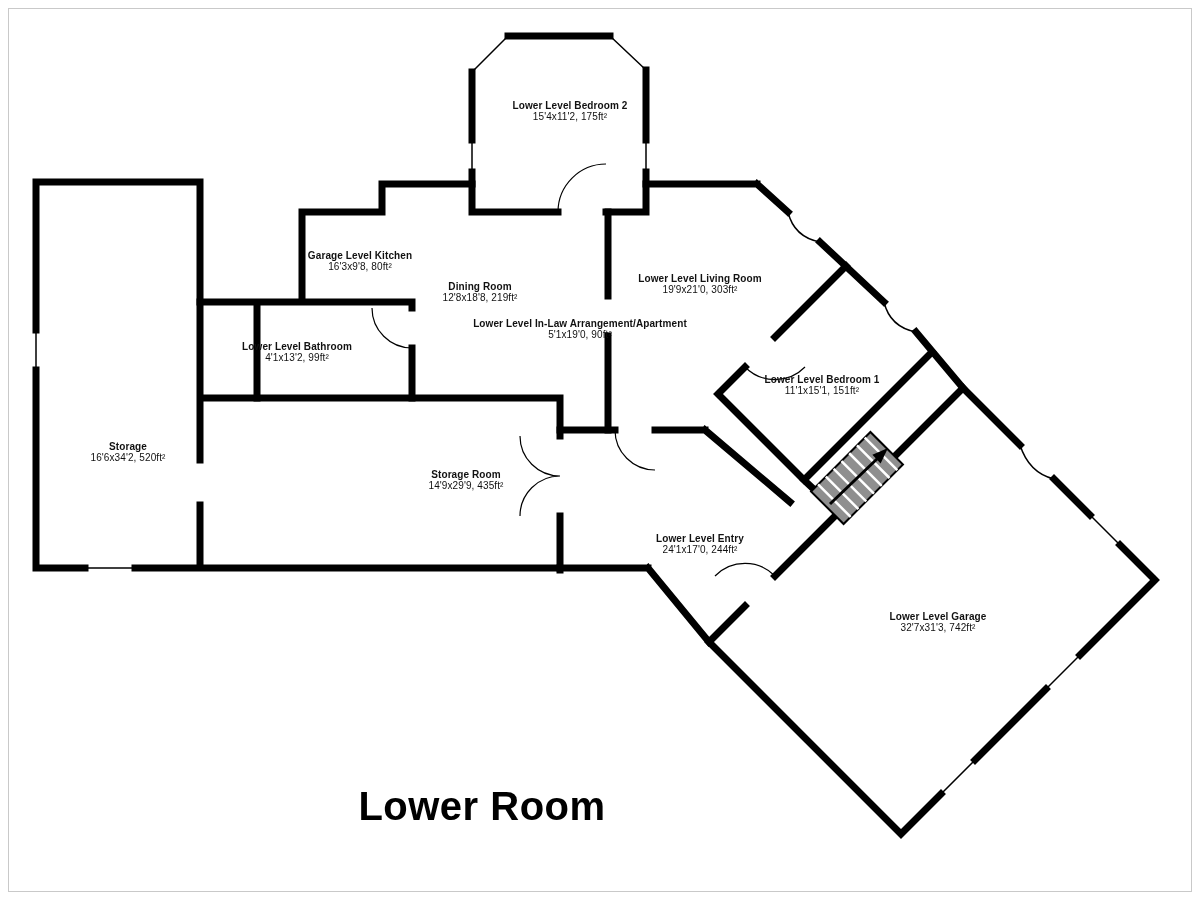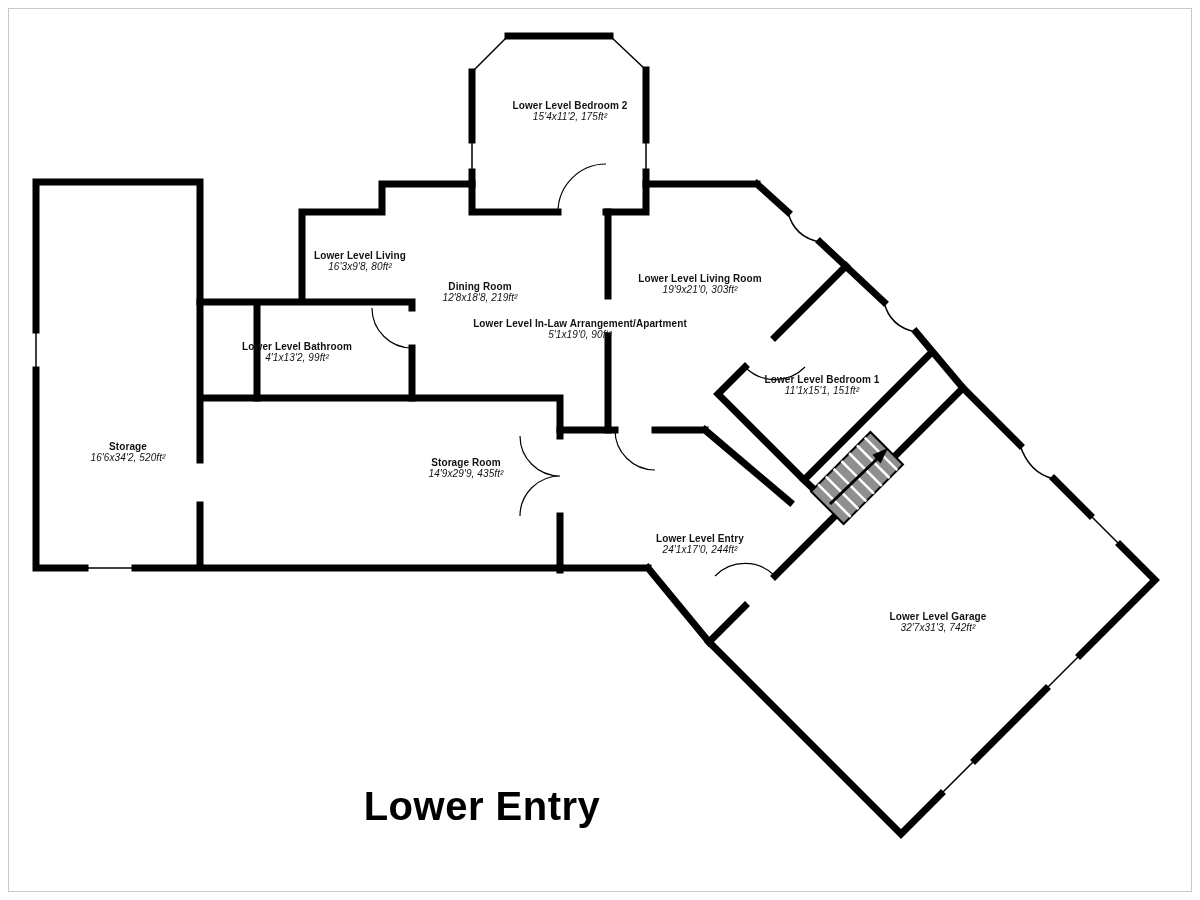--- a/index.html
+++ b/index.html
@@ -1,21 +1,21 @@
 <!DOCTYPE html>
 <html><head>
 <meta charset="utf-8">
 <style>
   html,body{margin:0;padding:0;background:#ffffff;}
   body{width:1200px;height:900px;position:relative;font-family:"Liberation Sans",sans-serif;overflow:hidden;}
   .frame{position:absolute;left:8px;top:8px;right:8px;bottom:8px;border:1px solid #c9c9c9;pointer-events:none;}
   .plan-svg{position:absolute;left:0;top:0;}
   .room-label{position:absolute;text-align:center;color:#111;font-size:10px;line-height:11px;letter-spacing:.1px;}
   .room-name{font-weight:700;}
-  .room-dims{font-weight:400;font-style:italic;}
+  .room-dims{font-weight:400;}
   .plan-title{position:absolute;left:312px;top:784px;width:340px;text-align:center;
               font-size:40px;font-weight:900;color:#000;letter-spacing:.5px;}
 </style>
 </head>
 <body>
 
 <div class="frame"></div>
 
 <svg class="plan-svg" width="1200" height="900" viewBox="0 0 1200 900">
 
@@ -47,21 +47,21 @@
     <polygon points="888,448 880.6,463.4 872.4,454.8" fill="#000"></polygon>
   </g>
 </svg>
 
 <div class="room-label" style="left:450px;top:100px;width:240px">
   <div class="room-name">Lower Level Bedroom 2</div>
   <div class="room-dims">15'4x11'2, 175ft²</div>
 </div>
 
 <div class="room-label" style="left:240px;top:250px;width:240px">
-  <div class="room-name">Lower Level Living</div>
+  <div class="room-name">Garage Level Kitchen</div>
   <div class="room-dims">16'3x9'8, 80ft²</div>
 </div>
 
 <div class="room-label" style="left:360px;top:281px;width:240px">
   <div class="room-name">Dining Room</div>
   <div class="room-dims">12'8x18'8, 219ft²</div>
 </div>
 
 <div class="room-label" style="left:580px;top:273px;width:240px">
   <div class="room-name">Lower Level Living Room</div>
@@ -81,28 +81,28 @@
 <div class="room-label" style="left:702px;top:374px;width:240px">
   <div class="room-name">Lower Level Bedroom 1</div>
   <div class="room-dims">11'1x15'1, 151ft²</div>
 </div>
 
 <div class="room-label" style="left:8px;top:441px;width:240px">
   <div class="room-name">Storage</div>
   <div class="room-dims">16'6x34'2, 520ft²</div>
 </div>
 
-<div class="room-label" style="left:346px;top:457px;width:240px">
+<div class="room-label" style="left:346px;top:469px;width:240px">
   <div class="room-name">Storage Room</div>
   <div class="room-dims">14'9x29'9, 435ft²</div>
 </div>
 
 <div class="room-label" style="left:580px;top:533px;width:240px">
   <div class="room-name">Lower Level Entry</div>
   <div class="room-dims">24'1x17'0, 244ft²</div>
 </div>
 
 <div class="room-label" style="left:818px;top:611px;width:240px">
   <div class="room-name">Lower Level Garage</div>
   <div class="room-dims">32'7x31'3, 742ft²</div>
 </div>
 
-<div class="plan-title">Lower Entry</div>
+<div class="plan-title">Lower Room</div>
 
 </body></html>

